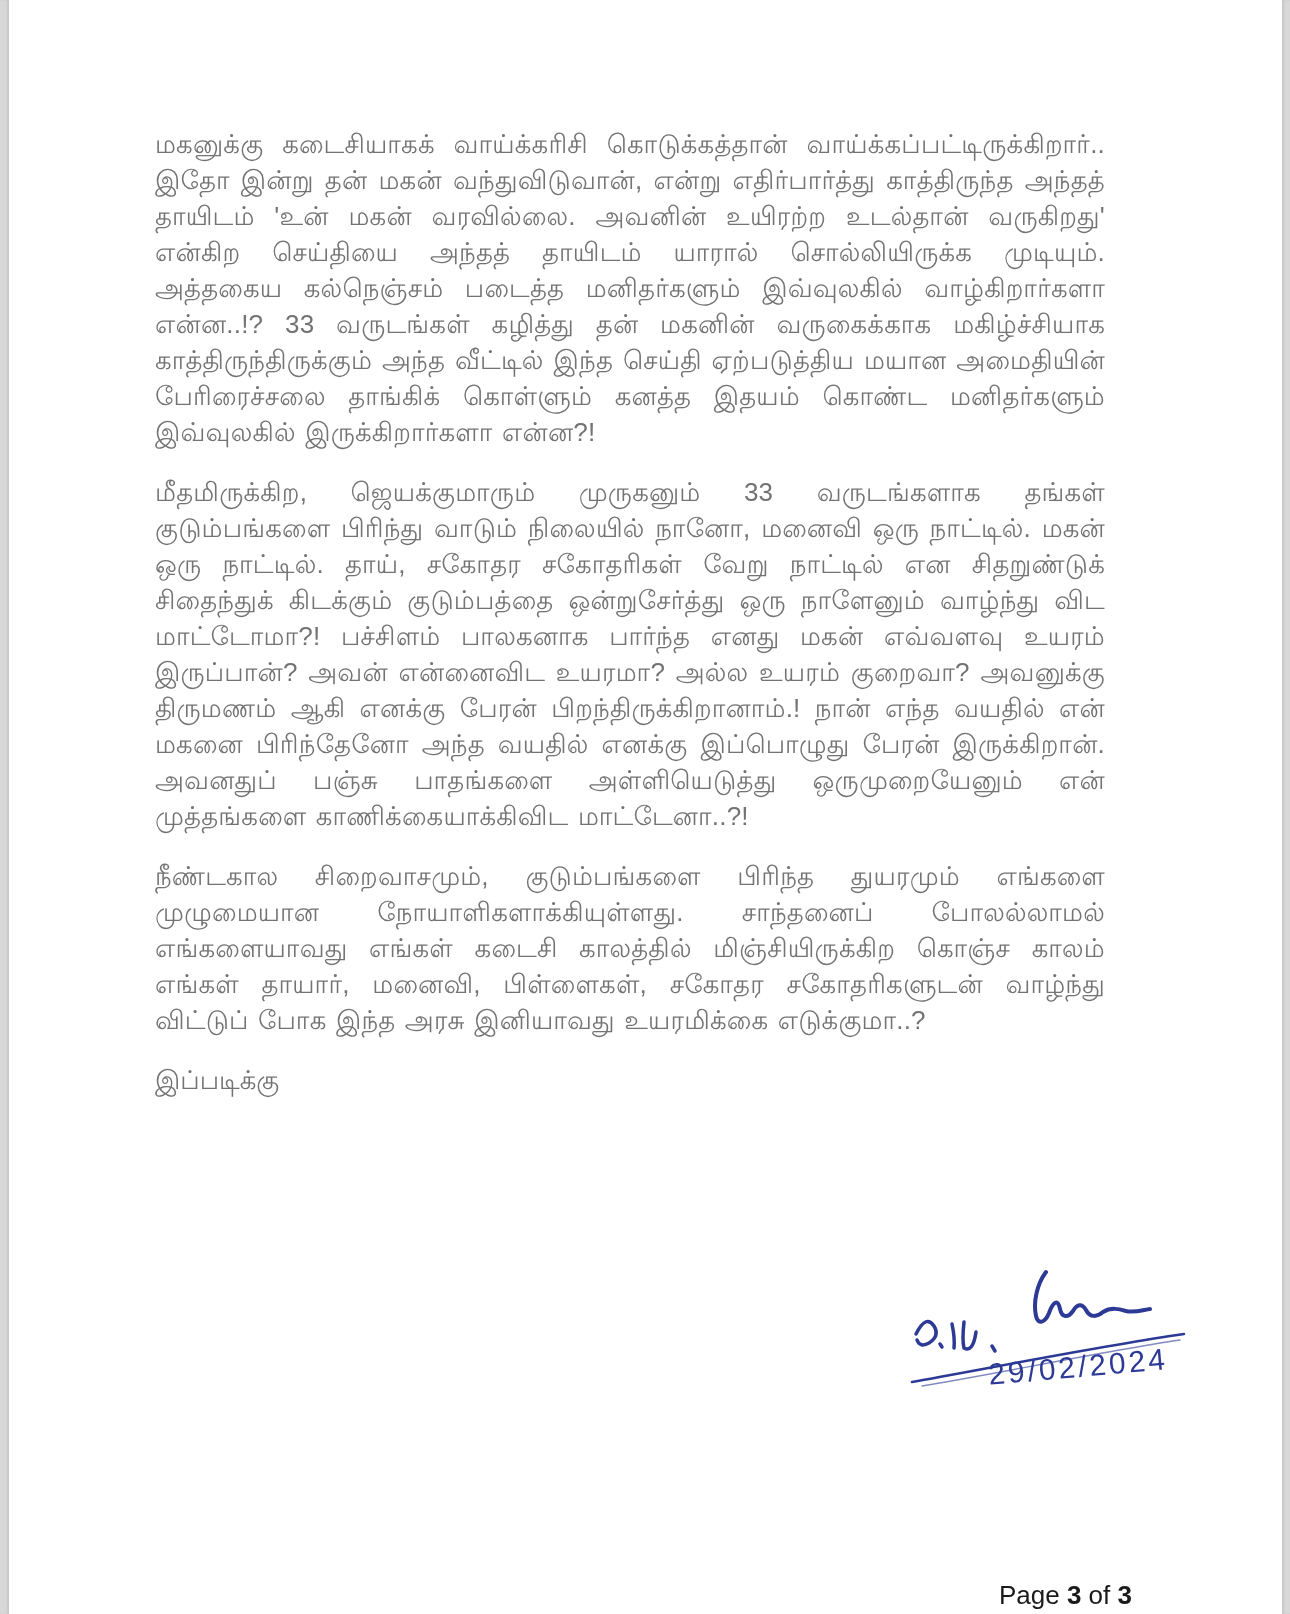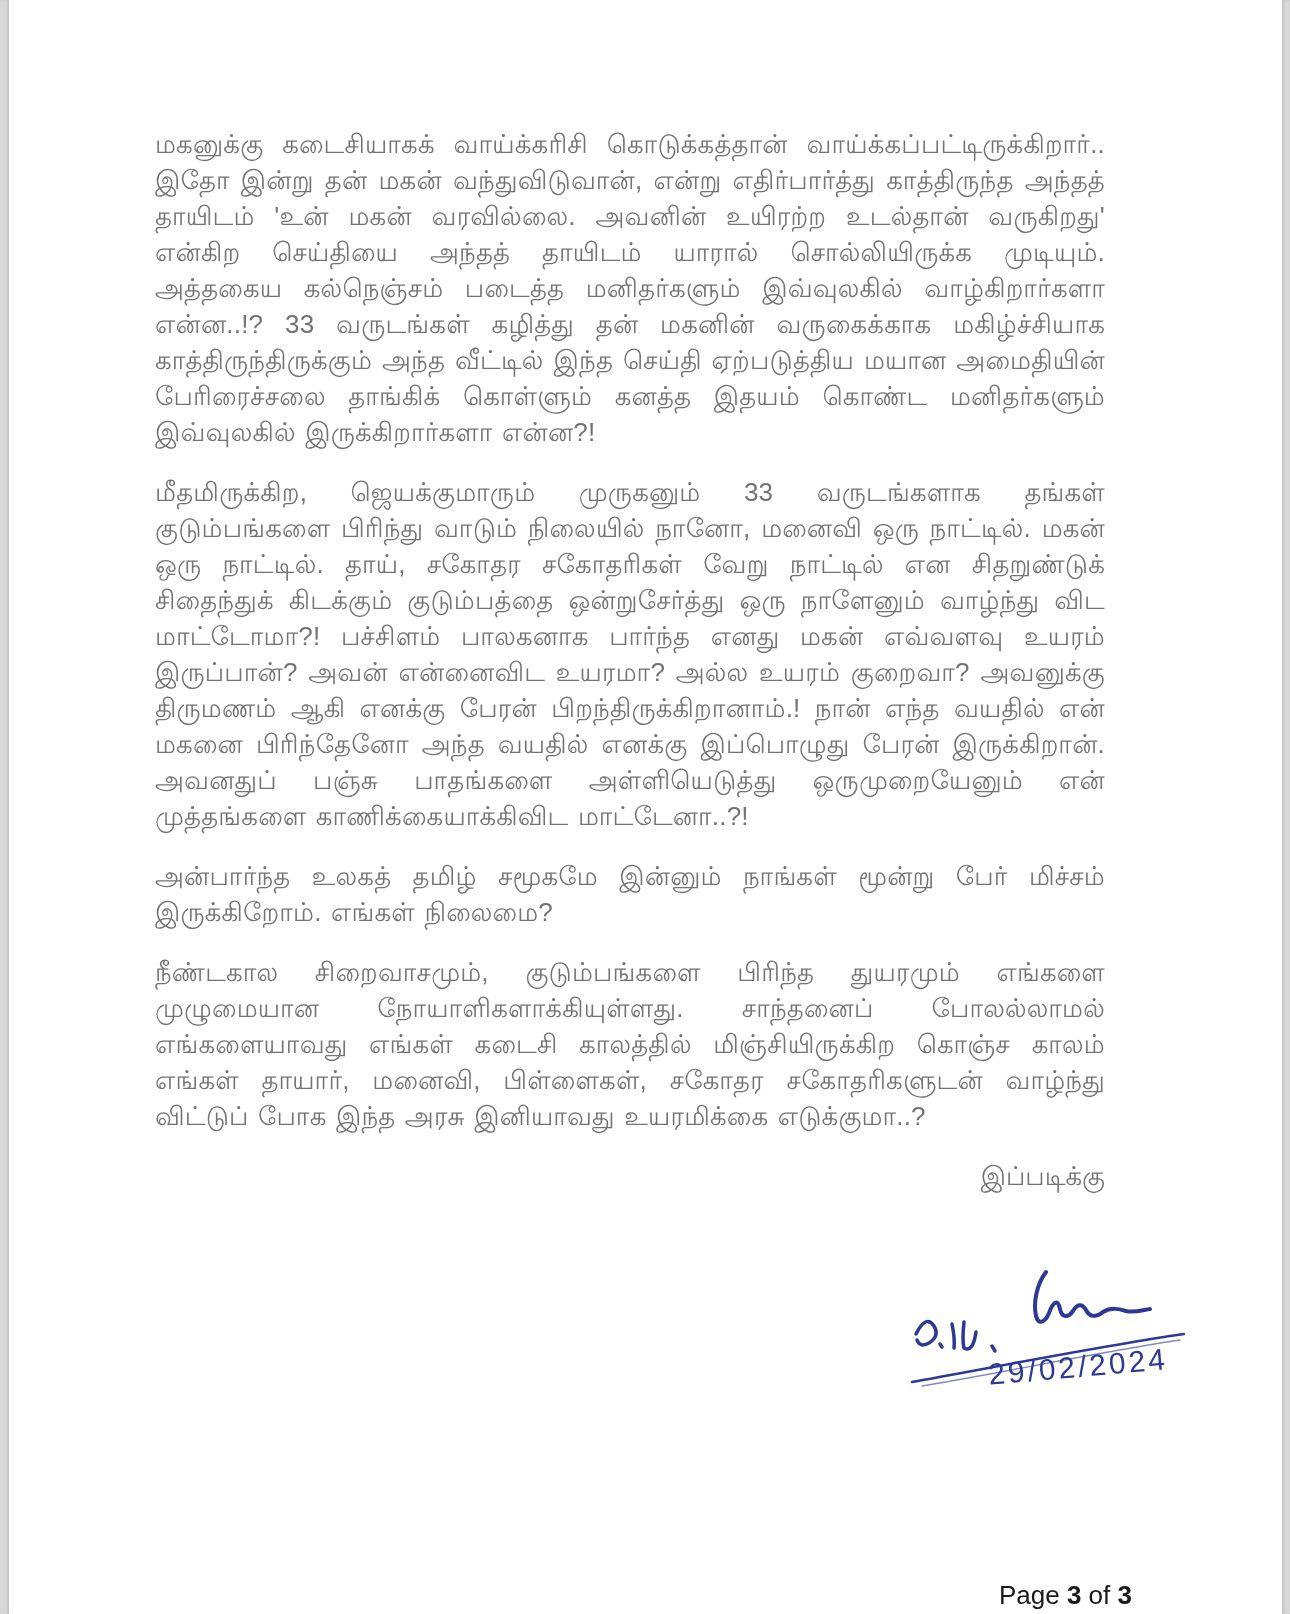--- a/index.html
+++ b/index.html
@@ -32,21 +32,20 @@
     line-height:36px;
     text-align:justify;
     text-justify:inter-word;
     letter-spacing:0.2px;
     word-spacing:2px;
   }
   .closing{
     margin:14px 0 0 0;
     font-size:26px;
     line-height:36px;
-    text-align:right;
   }
   .sig-block{
     position:absolute;
     left:900px;top:1258px;
     width:300px;height:150px;
   }
   .sig-block svg{position:absolute;left:0;top:0;}
   .sig-date{
     position:absolute;
     left:88px;top:92px;
@@ -68,21 +67,20 @@
 <body>
 
 <div class="page">
 
   <div class="edge left"></div>
   <div class="edge right"></div>
 
   <div class="content">
     <p class="para">மகனுக்கு கடைசியாகக் வாய்க்கரிசி கொடுக்கத்தான் வாய்க்கப்பட்டிருக்கிறார்.. இதோ இன்று தன் மகன் வந்துவிடுவான், என்று எதிர்பார்த்து காத்திருந்த அந்தத் தாயிடம் 'உன் மகன் வரவில்லை. அவனின் உயிரற்ற உடல்தான் வருகிறது' என்கிற செய்தியை அந்தத் தாயிடம் யாரால் சொல்லியிருக்க முடியும். அத்தகைய கல்நெஞ்சம் படைத்த மனிதர்களும் இவ்வுலகில் வாழ்கிறார்களா என்ன..!? 33 வருடங்கள் கழித்து தன் மகனின் வருகைக்காக மகிழ்ச்சியாக காத்திருந்திருக்கும் அந்த வீட்டில் இந்த செய்தி ஏற்படுத்திய மயான அமைதியின் பேரிரைச்சலை தாங்கிக் கொள்ளும் கனத்த இதயம் கொண்ட மனிதர்களும் இவ்வுலகில் இருக்கிறார்களா என்ன?!</p>
     <p class="para">மீதமிருக்கிற, ஜெயக்குமாரும் முருகனும் 33 வருடங்களாக தங்கள் குடும்பங்களை பிரிந்து வாடும் நிலையில் நானோ, மனைவி ஒரு நாட்டில். மகன் ஒரு நாட்டில். தாய், சகோதர சகோதரிகள் வேறு நாட்டில் என சிதறுண்டுக் சிதைந்துக் கிடக்கும் குடும்பத்தை ஒன்றுசேர்த்து ஒரு நாளேனும் வாழ்ந்து விட மாட்டோமா?! பச்சிளம் பாலகனாக பார்ந்த எனது மகன் எவ்வளவு உயரம் இருப்பான்? அவன் என்னைவிட உயரமா? அல்ல உயரம் குறைவா? அவனுக்கு திருமணம் ஆகி எனக்கு பேரன் பிறந்திருக்கிறானாம்.! நான் எந்த வயதில் என் மகனை பிரிந்தேனோ அந்த வயதில் எனக்கு இப்பொழுது பேரன் இருக்கிறான். அவனதுப் பஞ்சு பாதங்களை அள்ளியெடுத்து ஒருமுறையேனும் என் முத்தங்களை காணிக்கையாக்கிவிட மாட்டேனா..?!</p>
-    <p class="para">அன்பார்ந்த உலகத் தமிழ் சமூகமே இன்னும் நாங்கள் மூன்று பேர் மிச்சம் இருக்கிறோம். எங்கள் நிலைமை?</p>
     <p class="para">நீண்டகால சிறைவாசமும், குடும்பங்களை பிரிந்த துயரமும் எங்களை முழுமையான நோயாளிகளாக்கியுள்ளது. சாந்தனைப் போலல்லாமல் எங்களையாவது எங்கள் கடைசி காலத்தில் மிஞ்சியிருக்கிற கொஞ்ச காலம் எங்கள் தாயார், மனைவி, பிள்ளைகள், சகோதர சகோதரிகளுடன் வாழ்ந்து விட்டுப் போக இந்த அரசு இனியாவது உயரமிக்கை எடுக்குமா..?</p>
     <p class="closing">இப்படிக்கு</p>
   </div>
 
   <div class="sig-block">
     <svg width="300" height="150" viewBox="0 0 300 150" fill="none" stroke="#2c3a96" stroke-linecap="round" stroke-linejoin="round">
 
       <path d="M16,76 q10,-20 18,-8 q6,10 -5,17 q-9,5 -12,-3" stroke-width="3.5"></path>
       <path d="M40,86 l2,3" stroke-width="3.5"></path>
       <path d="M52,66 q3,14 2,24" stroke-width="3.5"></path>

